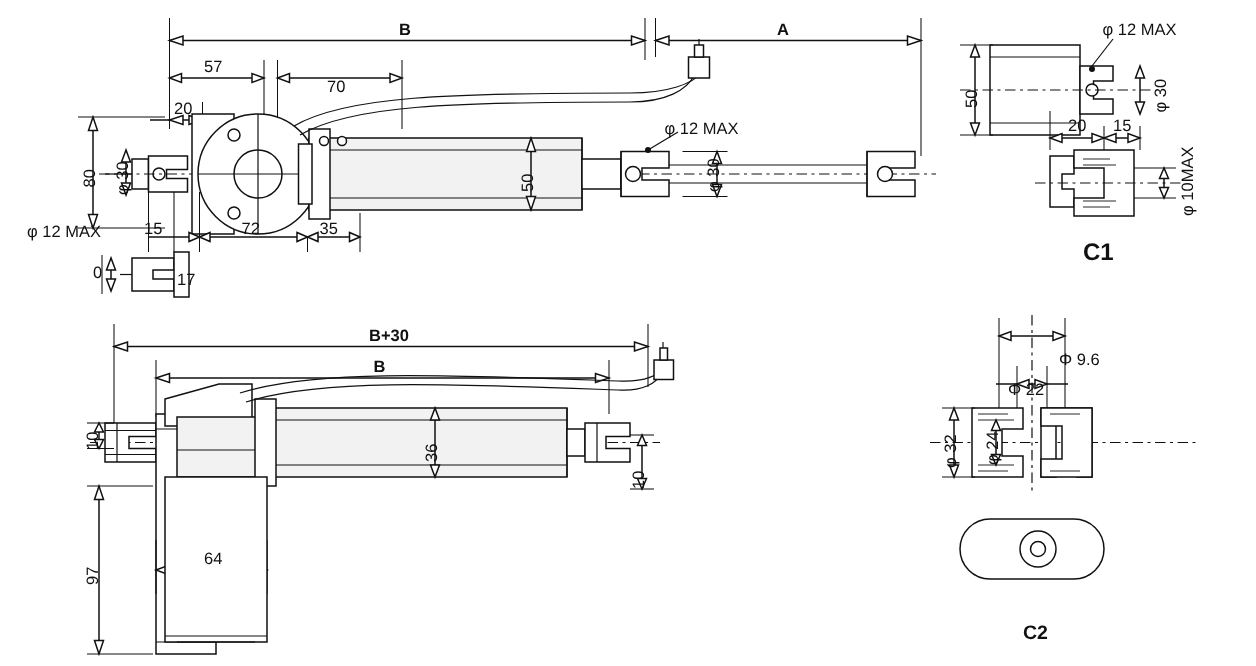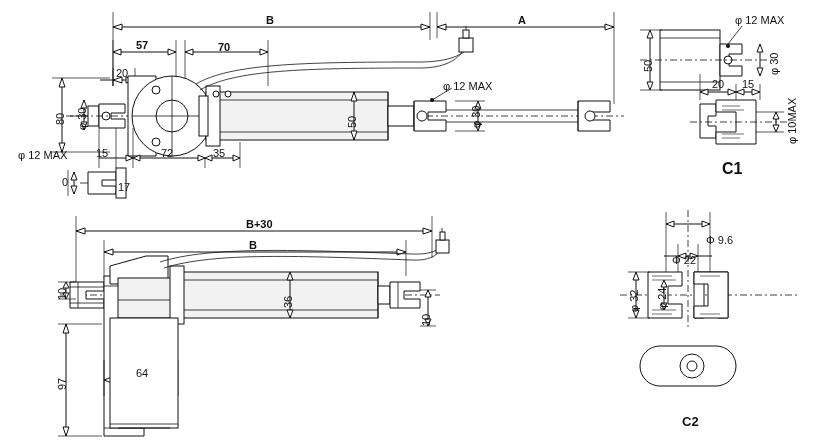--- a/index.html
+++ b/index.html
@@ -365,22 +365,22 @@
     <g>
       <path class="fillw" d="M660,346 h56 a14,14 0 0 1 0,40 h-56 a14,14 0 0 1 0,-40 z"></path>
       <circle class="fillw" cx="692" cy="366" r="12"></circle>
       <circle class="fillw" cx="692" cy="366" r="5"></circle>
     </g>
 
   </svg>
 
   <div class="lbl b" style="left:266px;top:14px;">B</div>
   <div class="lbl b" style="left:518px;top:14px;">A</div>
-  <div class="lbl" style="left:136px;top:39px;font-weight:bold;">57</div>
-  <div class="lbl" style="left:218px;top:41px;font-weight:bold;">70</div>
+  <div class="lbl" style="left:136px;top:39px;">57</div>
+  <div class="lbl" style="left:218px;top:52px;">70</div>
   <div class="lbl" style="left:116px;top:67px;">20</div>
   <div class="lbl rot" style="left:54px;top:125px;">80</div>
   <div class="lbl rot" style="left:76px;top:130px;">φ 30</div>
   <div class="lbl" style="left:18px;top:149px;">φ 12 MAX</div>
   <div class="lbl" style="left:96px;top:147px;">15</div>
   <div class="lbl" style="left:118px;top:147px;margin-top:34px;">17</div>
   <div class="lbl" style="left:161px;top:147px;">72</div>
   <div class="lbl" style="left:213px;top:147px;">35</div>
   <div class="lbl" style="left:62px;top:176px;">0</div>
   <div class="lbl rot" style="left:346px;top:128px;">50</div>

